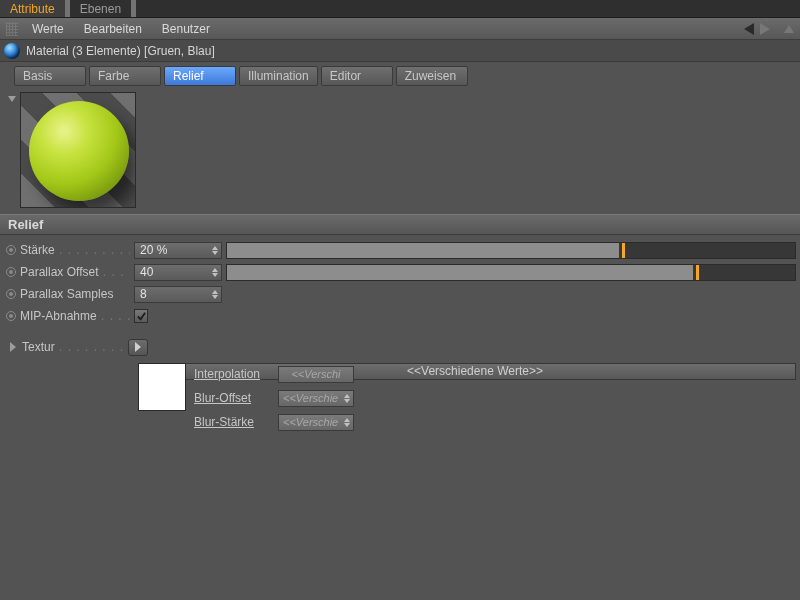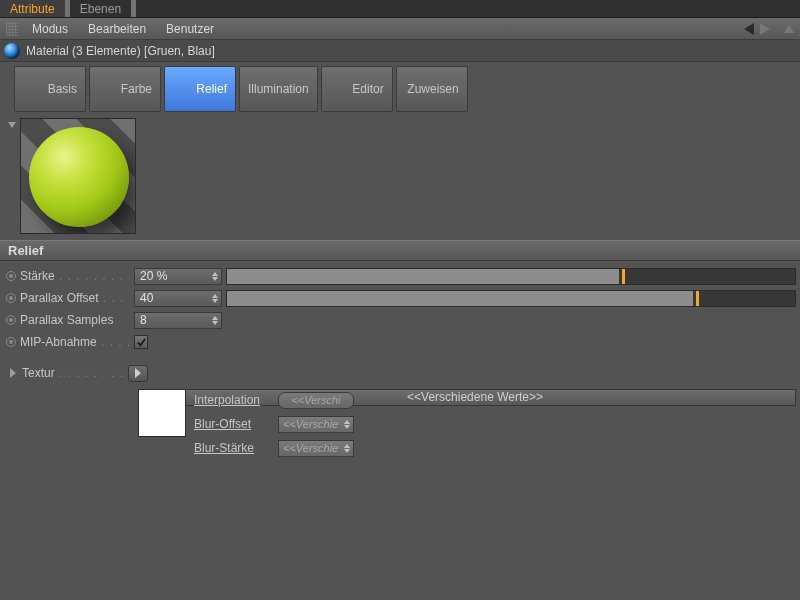--- a/index.html
+++ b/index.html
@@ -20,21 +20,21 @@
   .nav-arrow.right { border-left:10px solid #777; }
   .nav-up { width:0; height:0; border-left:5px solid transparent; border-right:5px solid transparent; border-bottom:8px solid #777; margin-left:2px;}
 
   
   .titlebar { display:flex; align-items:center; height:22px; background:#4a4a4a; border-bottom:1px solid #3b3b3b; padding-left:4px; gap:6px;}
   .mat-icon { width:16px; height:16px; border-radius:50%; background: radial-gradient(circle at 35% 30%, #8fd4ff 5%, #2f7fd6 45%, #0f3f72 95%); box-shadow: inset -2px -2px 3px rgba(0,0,0,.6);}
   .titlebar span { color:#d6d6d6; font-size:12px; }
 
   
   .chan-tabs { display:flex; gap:3px; padding:4px 0 4px 14px; background:#535353; }
-  .chan-tab { min-width:72px; text-align:right; padding:15px 8px; font-size:12px; color:#c8c8c8; background:linear-gradient(#6f6f6f,#575757); border:1px solid #3a3a3a; border-radius:2px; cursor:pointer;}
+  .chan-tab { min-width:72px; text-align:left; padding:2px 8px; font-size:12px; color:#c8c8c8; background:linear-gradient(#6f6f6f,#575757); border:1px solid #3a3a3a; border-radius:2px; cursor:pointer;}
   .chan-tab.active { background:linear-gradient(#6aa9ff,#3e78d8); color:#fff; }
 
   
   .preview-row { padding:2px 0 6px 8px; display:flex; align-items:flex-start; gap:4px;}
   .twisty { width:0; height:0; border-left:4px solid transparent; border-right:4px solid transparent; border-top:6px solid #9c9c9c; margin-top:4px; cursor:pointer;}
   .preview-box { width:116px; height:116px; border:1px solid #2a2a2a; position:relative; overflow:hidden;
     background: repeating-linear-gradient(45deg,#707070 0 24px,#4c4c4c 24px 48px);}
   .sphere { position:absolute; top:8px; left:8px; width:100px; height:100px; border-radius:50%;
     background: radial-gradient(circle at 35% 30%, #e6f287 2%, #c7e23f 25%, #a3c818 55%, #6e8f0d 85%, #47620a 100%);
     box-shadow: 10px 14px 18px rgba(0,0,0,.55);}
@@ -66,33 +66,33 @@
   .tex-btn .tri-right{border-left-color:#cfcfcf; margin:0;}
   .tex-value { flex:1; height:17px; background:linear-gradient(#6d6d6d,#585858); border:1px solid #363636; text-align:center; font-size:12px; color:#cfcfcf; display:flex; align-items:center; justify-content:center; margin-right:4px;margin-top:48px;}
 
   
   .tex-detail { display:flex; gap:8px; padding:4px 0 0 134px;}
   .swatch { width:48px; height:48px; background:#fff; border:1px solid #2a2a2a;}
   .tex-fields { display:flex; flex-direction:column; gap:6px; padding-top:2px;}
   .tex-fields .trow{ display:flex; align-items:center; gap:6px; height:18px;}
   .tlbl{ width:78px; color:#c6c6c6; font-size:12px;text-decoration:underline;}
   .multival { width:76px; height:17px; background:linear-gradient(#7a7a7a,#676767); border:1px solid #3a3a3a; color:#a8a8a8; font-size:11px; text-align:center; font-style:italic; display:flex; align-items:center; justify-content:space-between; padding-left:4px;}
-  .multival.nospin{justify-content:center; padding:0;border-radius:7px;}
+  .multival.nospin{justify-content:center; padding:0;}
 </style>
 </head>
 <body>
 
 <div class="top-tabs">
   <div class="top-tab active">Attribute</div>
   <div class="top-tab">Ebenen</div>
 </div>
 
 <div class="menubar">
   <span class="grip"></span>
-  <div class="menuitem">Modus</div>
+  <div class="menuitem">Werte</div>
   <div class="menuitem">Bearbeiten</div>
   <div class="menuitem">Benutzer</div>
   <div class="right">
     <div class="nav-arrow left"></div>
     <div class="nav-arrow right"></div>
     <div class="nav-up"></div>
   </div>
 </div>
 
 <div class="titlebar">

